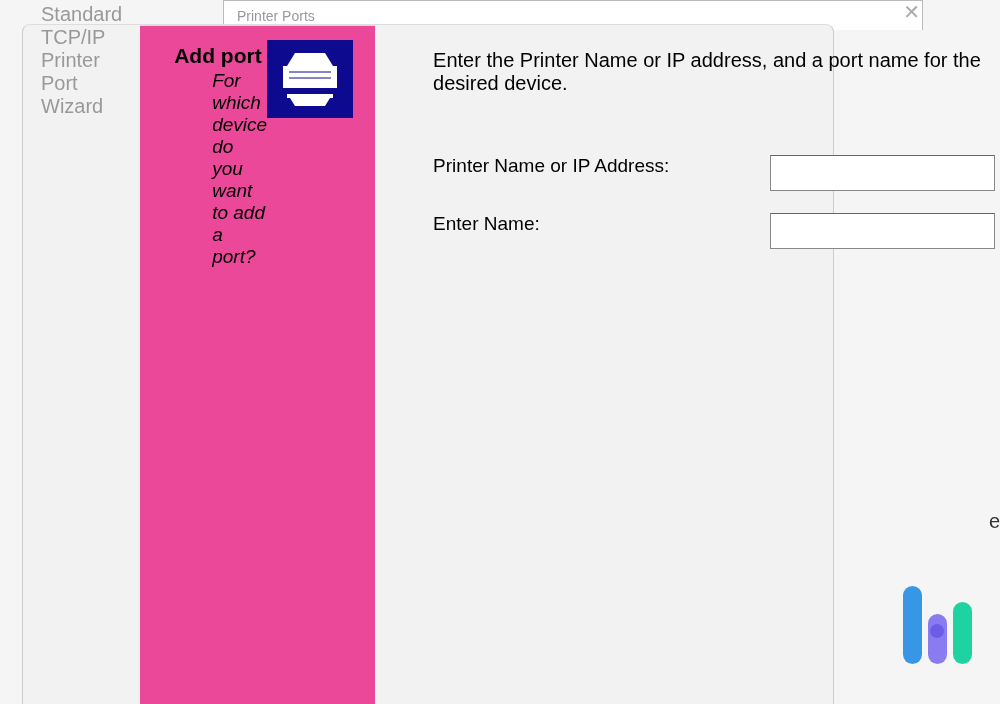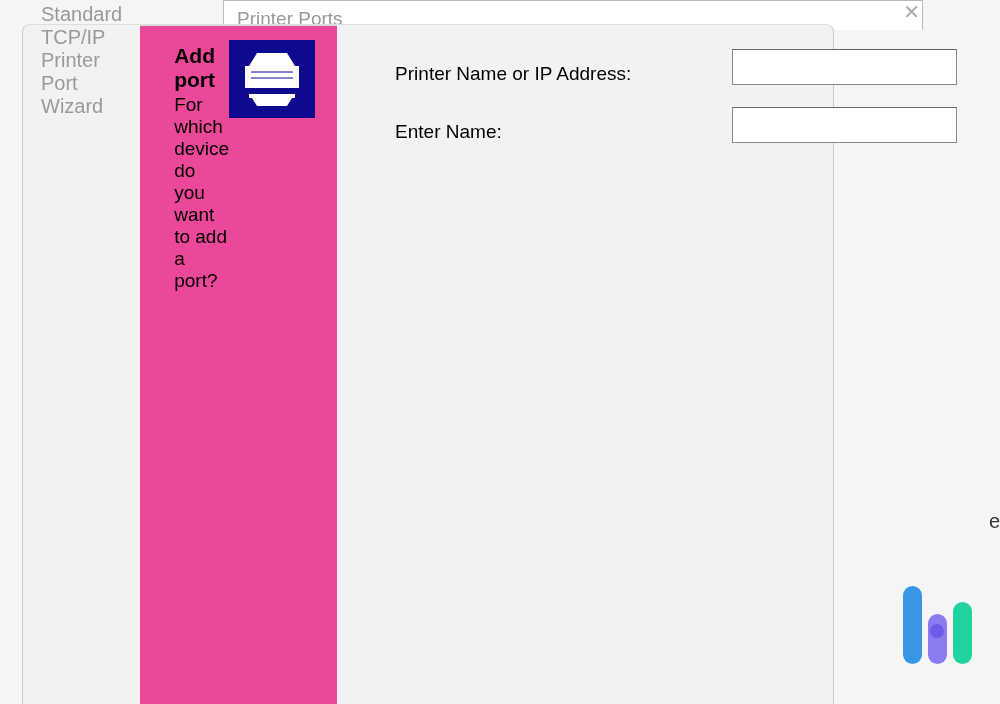--- a/index.html
+++ b/index.html
@@ -24,21 +24,21 @@
       background: #fff;
       border: 1px solid #bbb;
       border-bottom: none;
       z-index: 1;
     }
     .backdrop-label {
       position: absolute;
       top: 8px;
       left: 237px;
       color: #999;
-      font-size: 19px;
+      font-size: 14px;
       z-index: 2;
     }
     .backdrop-close {
       position: absolute;
       top: 0;
       right: 80px;
       color: #aaa;
       font-size: 20px;
       z-index: 2;
     }
@@ -86,20 +86,22 @@
     }
     .header-title {
       font-weight: bold;
       font-size: 21px;
       color: #000;
       margin-bottom: 2px;
     }
     .header-subtitle {
       font-size: 19px;
       color: #000;
+      margin-left: 38px;
+      font-style: italic;
     }
     .printer-icon-box {
       width: 86px;
       height: 78px;
       background: #0d0a8f;
       display: flex;
       align-items: center;
       justify-content: center;
       flex-shrink: 0;
     }
@@ -107,21 +109,21 @@
       flex: 1;
       padding: 24px 60px 0 58px;
     }
     .instruction {
       font-size: 20px;
       color: #000;
       margin-bottom: 60px;
     }
     .form-row {
       display: flex;
-      align-items: flex-end;
+      align-items: flex-start;
       margin-bottom: 22px;
       gap: 32px;
     }
     .form-label {
       width: 305px;
       font-size: 19px;
       color: #000;
     }
     .form-input {
       flex: 1;
@@ -206,20 +208,21 @@
         <rect x="8" y="40" width="54" height="6" fill="#0d0a8f"></rect>
         <rect x="12" y="46" width="46" height="4" fill="#ffffff"></rect>
         <polygon points="15,50 55,50 50,58 20,58" fill="#ffffff"></polygon>
         <line x1="14" y1="24" x2="56" y2="24" stroke="#0d0a8f" stroke-width="1"></line>
         <line x1="14" y1="30" x2="56" y2="30" stroke="#0d0a8f" stroke-width="1"></line>
       </svg>
     </div>
   </div>
 
   <div class="body-area">
+    <div class="instruction">Enter the Printer Name or IP address, and a port name for the desired device.</div>
 
     <div class="form-row">
       <label class="form-label">Printer Name or IP Address:</label>
       <input type="text" class="form-input" value="" style="">
     </div>
 
     <div class="form-row">
       <label class="form-label">Enter Name:</label>
       <input type="text" class="form-input" value="" style="">
     </div>

